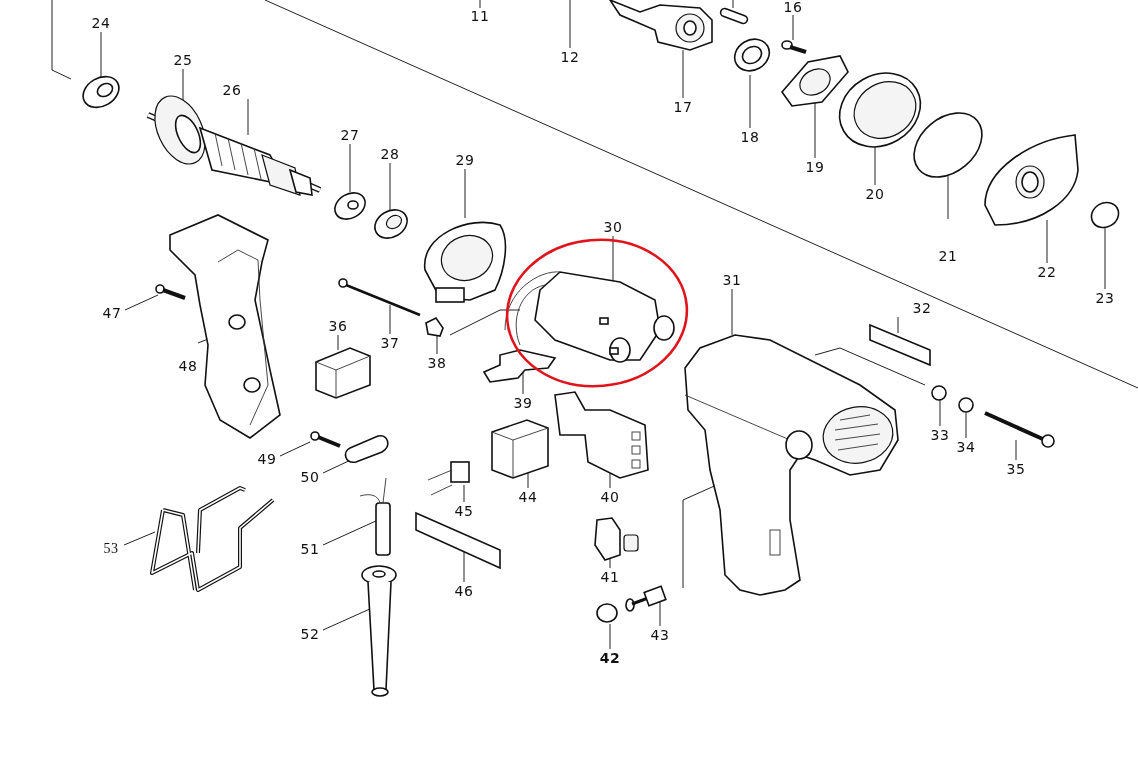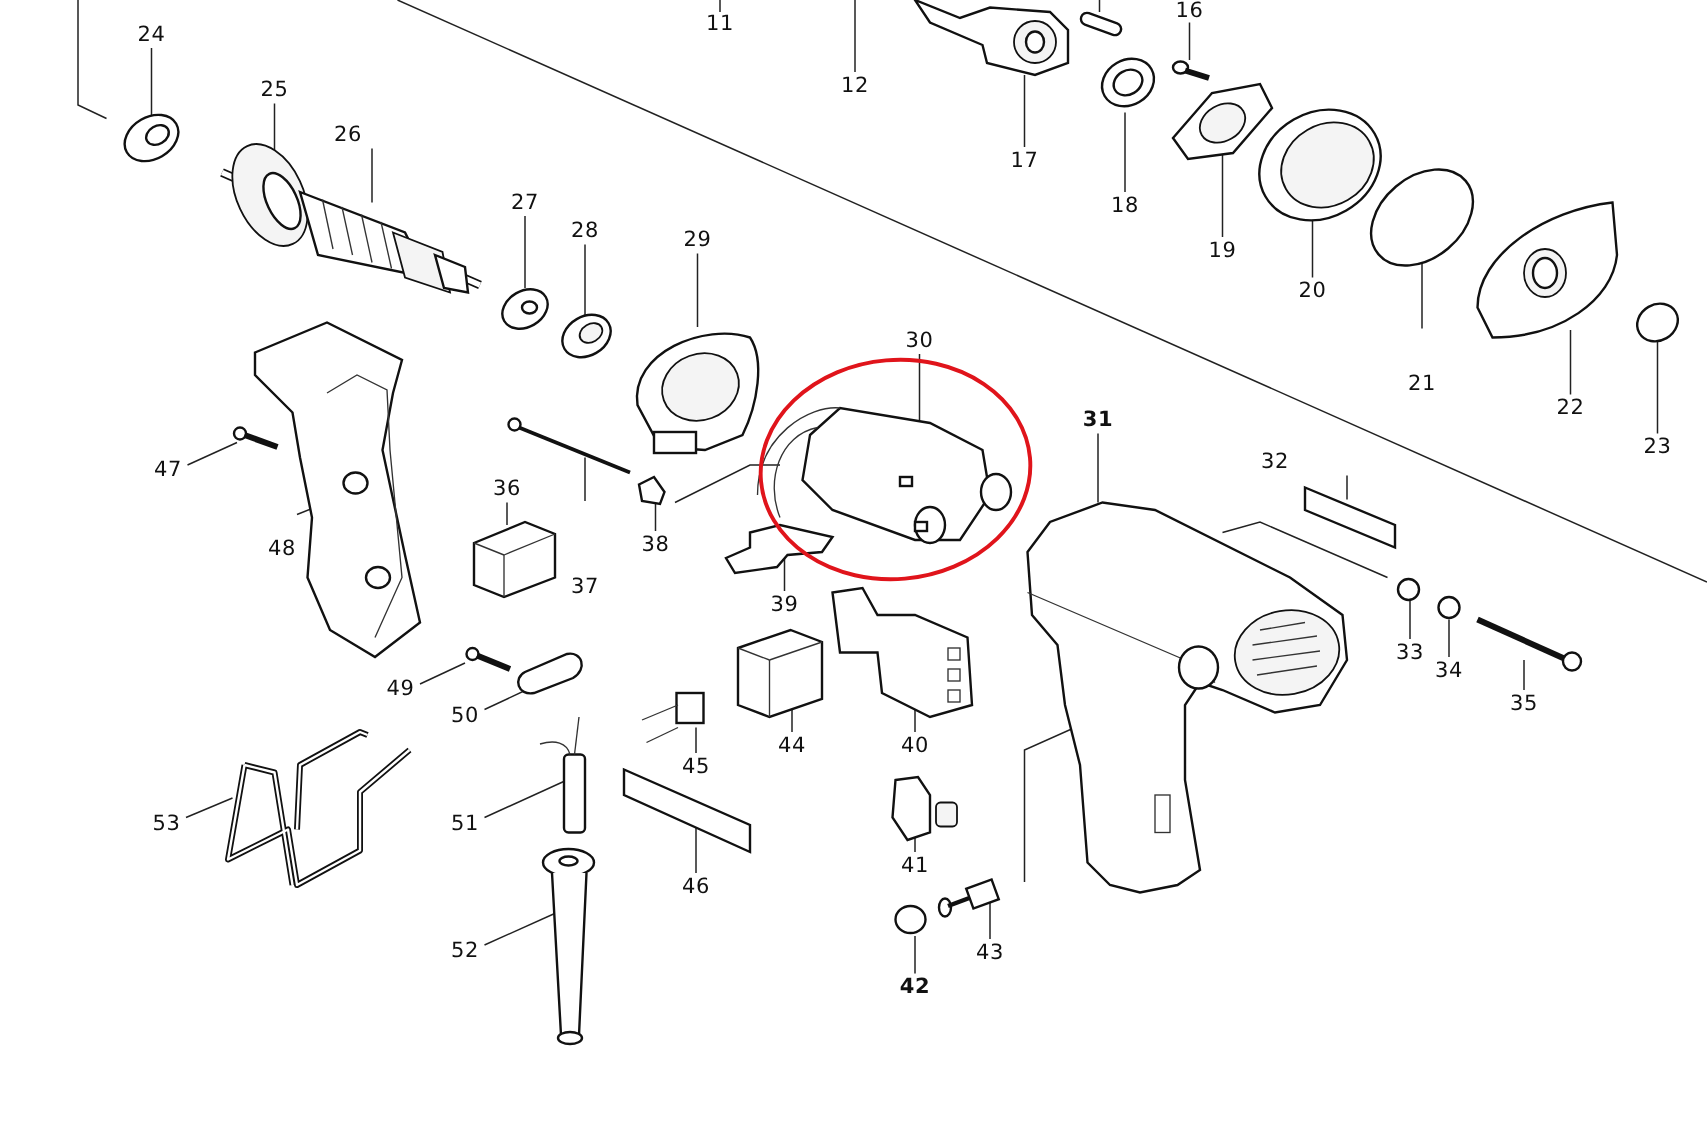--- a/index.html
+++ b/index.html
@@ -284,37 +284,37 @@
       <div class="lbl" style="left: 948px; top: 228px; margin-top: 28px;">21</div>
       <div class="lbl" style="left: 1047px; top: 272px;">22</div>
       <div class="lbl" style="left: 1105px; top: 298px;">23</div>
       <div class="lbl" style="left: 101px; top: 23px;">24</div>
       <div class="lbl" style="left: 183px; top: 60px;">25</div>
       <div class="lbl" style="left: 232px; top: 90px;">26</div>
       <div class="lbl" style="left: 350px; top: 135px;">27</div>
       <div class="lbl" style="left: 390px; top: 154px;">28</div>
       <div class="lbl" style="left: 465px; top: 160px;">29</div>
       <div class="lbl" style="left: 613px; top: 227px;">30</div>
-      <div class="lbl" style="left: 732px; top: 280px; font-weight: bold;">31</div>
-      <div class="lbl" style="left: 850px; top: 308px;">32</div>
+      <div class="lbl" style="left: 732px; top: 280px;">31</div>
+      <div class="lbl" style="left: 922px; top: 308px;">32</div>
       <div class="lbl" style="left: 940px; top: 435px;">33</div>
       <div class="lbl" style="left: 966px; top: 447px;">34</div>
       <div class="lbl" style="left: 1016px; top: 469px;">35</div>
       <div class="lbl" style="left: 338px; top: 326px;">36</div>
-      <div class="lbl" style="left: 390px; top: 343px; margin-top: 48px;">37</div>
+      <div class="lbl" style="left: 390px; top: 343px;">37</div>
       <div class="lbl" style="left: 437px; top: 363px;">38</div>
       <div class="lbl" style="left: 523px; top: 403px;">39</div>
       <div class="lbl" style="left: 610px; top: 497px;">40</div>
       <div class="lbl" style="left: 610px; top: 577px;">41</div>
       <div class="lbl" style="left: 610px; top: 658px; font-weight: bold;">42</div>
       <div class="lbl" style="left: 660px; top: 635px;">43</div>
       <div class="lbl" style="left: 528px; top: 497px;">44</div>
       <div class="lbl" style="left: 464px; top: 511px;">45</div>
       <div class="lbl" style="left: 464px; top: 591px;">46</div>
       <div class="lbl" style="left: 112px; top: 313px;">47</div>
       <div class="lbl" style="left: 188px; top: 366px;">48</div>
       <div class="lbl" style="left: 267px; top: 459px;">49</div>
       <div class="lbl" style="left: 310px; top: 477px;">50</div>
       <div class="lbl" style="left: 310px; top: 549px;">51</div>
       <div class="lbl" style="left: 310px; top: 634px;">52</div>
-      <div class="lbl" style="left: 111px; top: 549px;">53</div>
+      <div class="lbl" style="left: 111px; top: 549px; font-family: Liberation Serif, serif;">53</div>
     </div>
 </div>
 
 </body></html>

